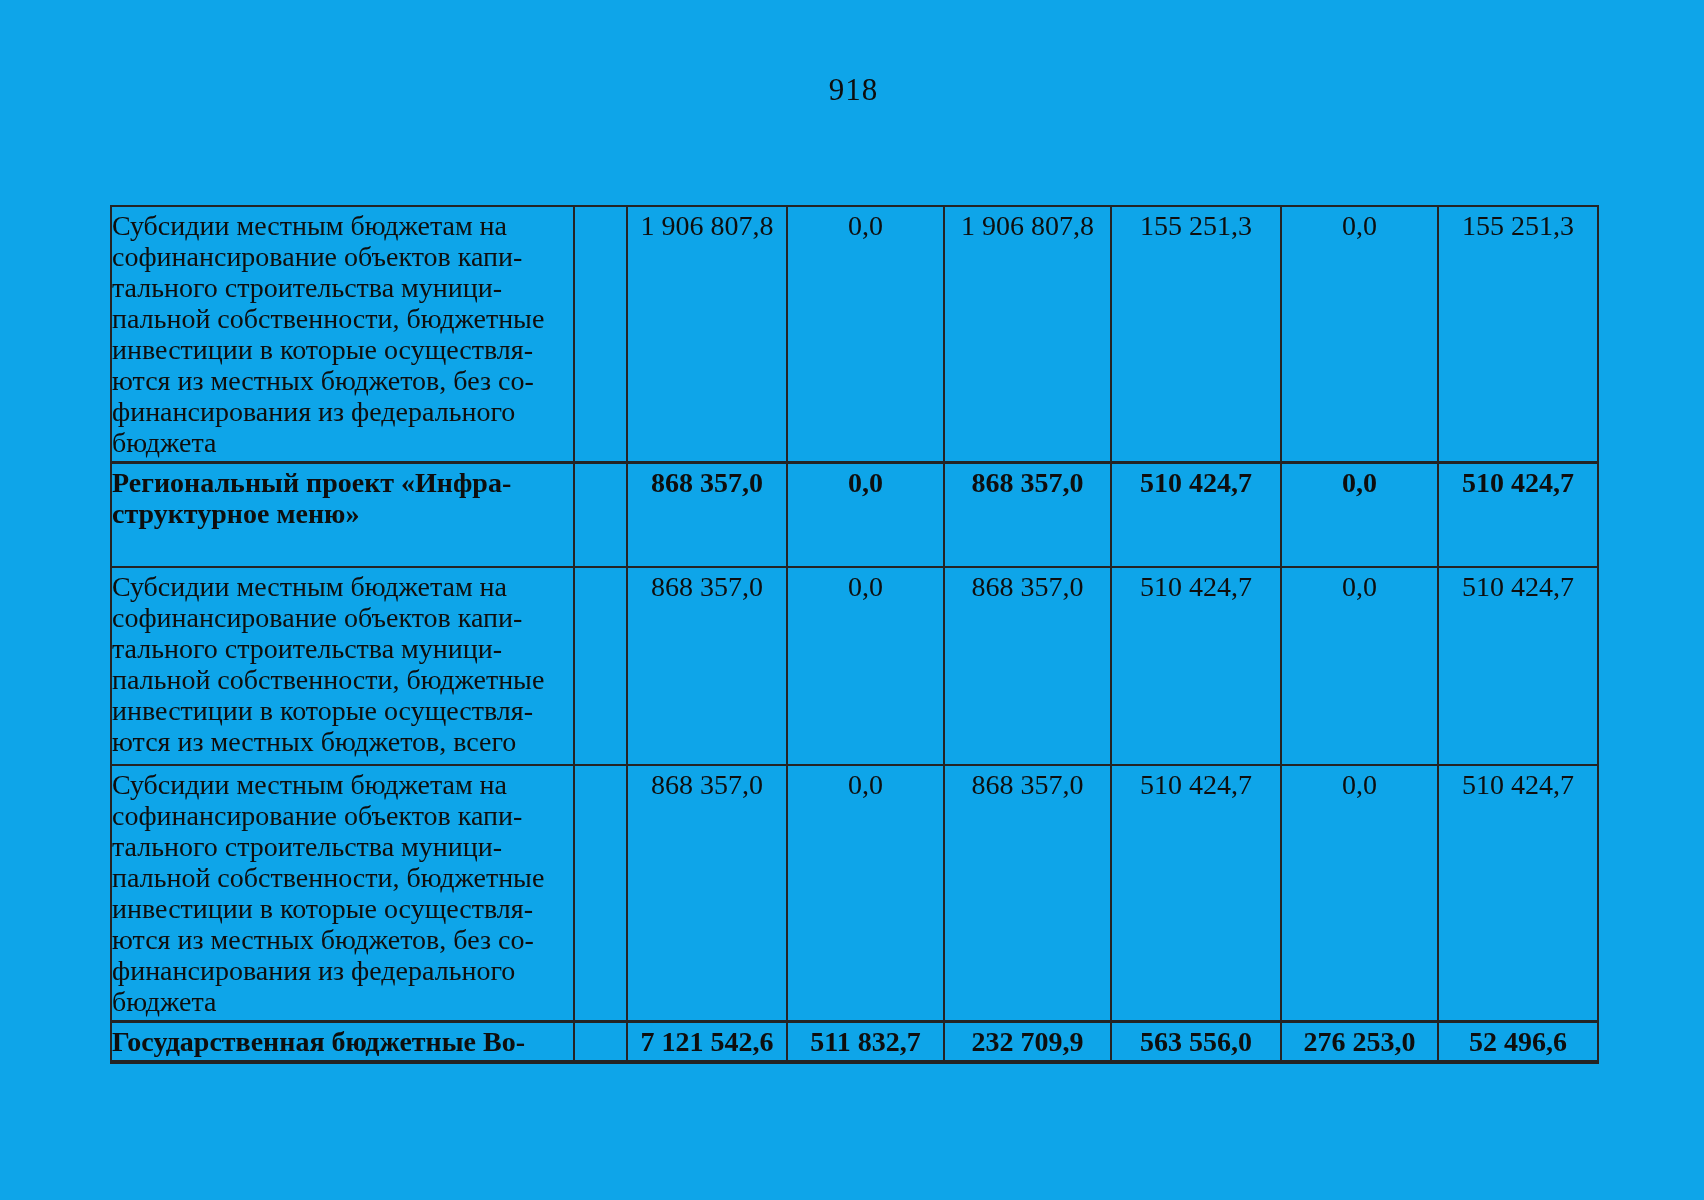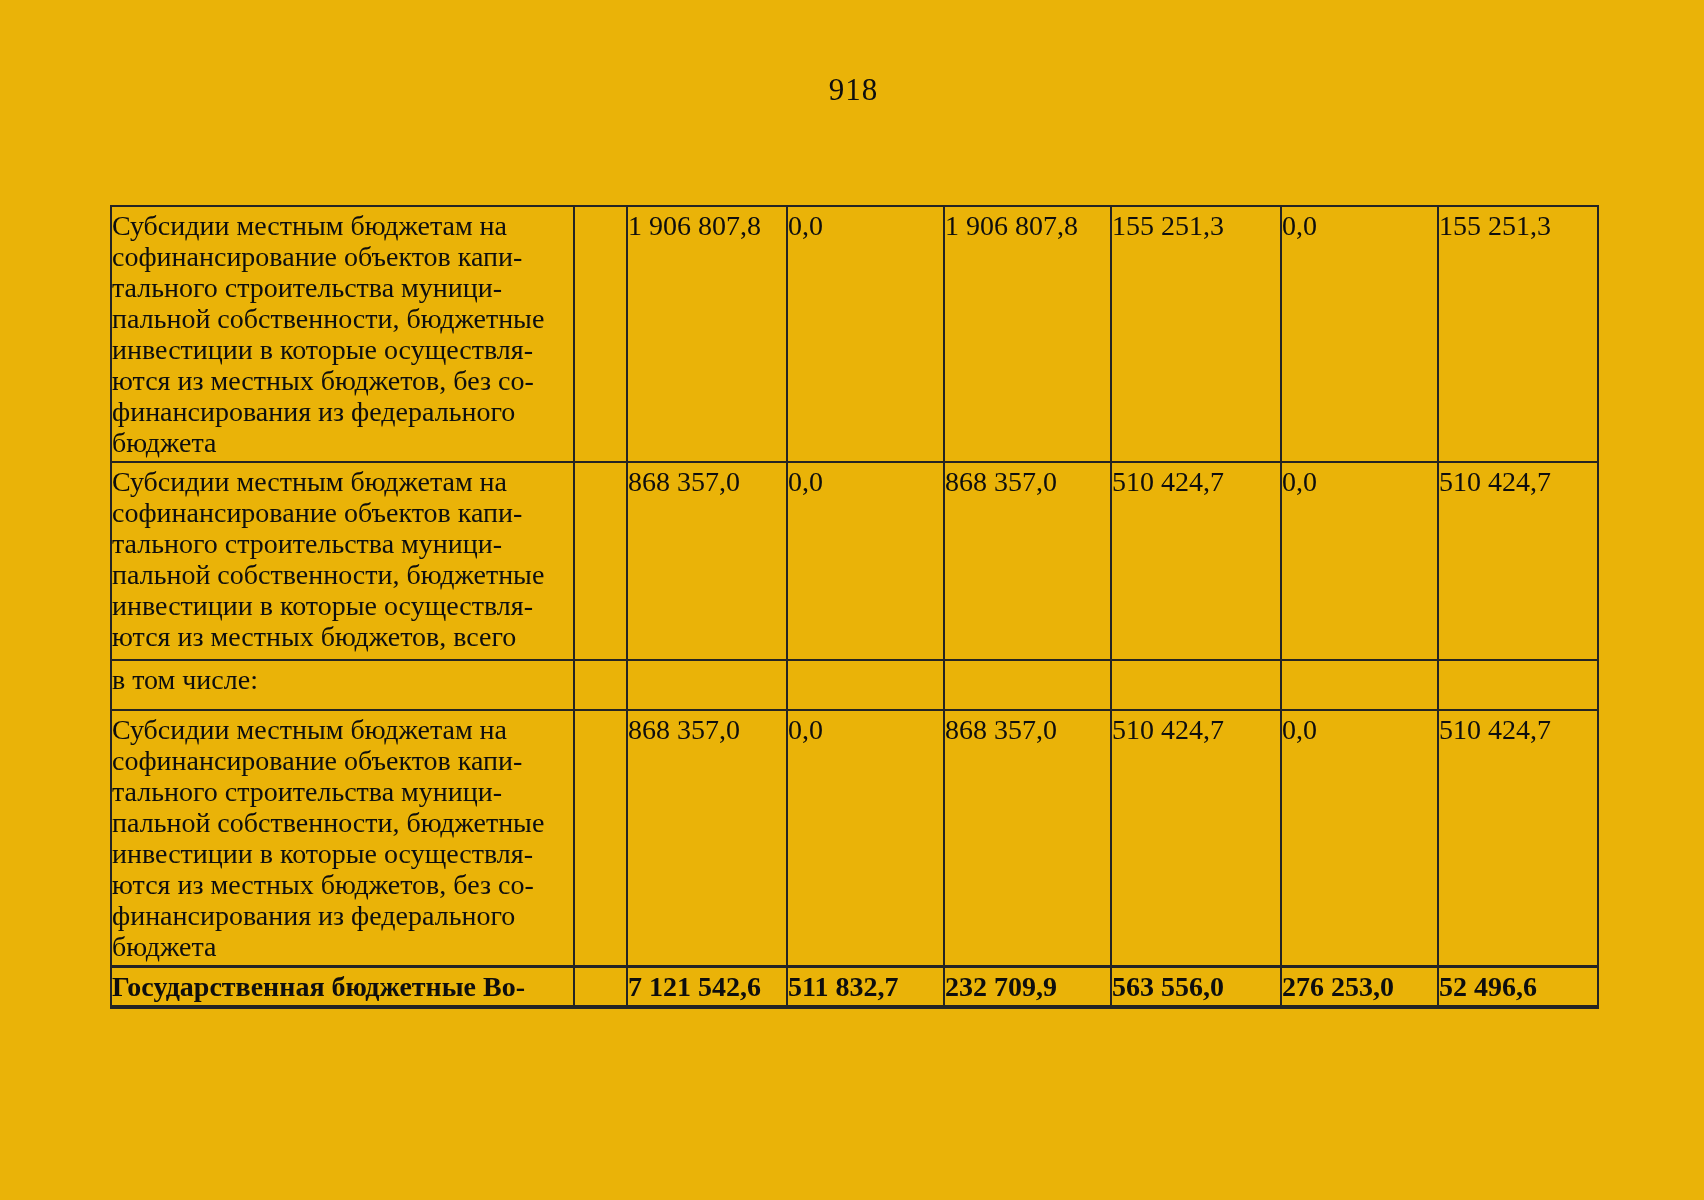--- a/index.html
+++ b/index.html
@@ -5,21 +5,21 @@
   html, body {
     margin: 0;
     padding: 0;
     background: #ffffff;
     font-family: "Liberation Serif", "DejaVu Serif", serif;
   }
   .sheet {
     position: relative;
     width: 1704px;
     height: 1200px;
-    background: #eab308;
+    background: #0ea5e9;
     color: #0e0e0e;
     overflow: hidden;
   }
   .page-number {
     position: absolute;
     top: 72px;
     left: 110px;
     width: 1487px;
     text-align: center;
     font-size: 31px;
@@ -41,21 +41,21 @@
     padding: 3px 0 3px 0;
     overflow: hidden;
   }
   td.label {
     padding-left: 7px;
     padding-right: 4px;
     white-space: pre-line;
     text-align: left;
   }
   td.num {
-    text-align: left;
+    text-align: center;
     padding-right: 10px;
     white-space: nowrap;
   }
   tr.bold td { font-weight: bold; }
   
   tr.r1 td { height: 244px; }
   tr.r2 td { height: 96px;  border-top-width: 3px; }
   tr.r3 td { height: 190px; }
   tr.r4 td { height: 42px;  }
   tr.r5 td { height: 246px; }
@@ -92,47 +92,48 @@
 бюджета</td>
         <td class="spacer"></td>
         <td class="num">1 906 807,8</td>
         <td class="num">0,0</td>
         <td class="num">1 906 807,8</td>
         <td class="num">155 251,3</td>
         <td class="num">0,0</td>
         <td class="num">155 251,3</td>
       </tr>
 
+      <tr class="r2 bold">
+        <td class="label">Региональный проект «Инфра-
+структурное меню»</td>
+        <td class="spacer"></td>
+        <td class="num">868 357,0</td>
+        <td class="num">0,0</td>
+        <td class="num">868 357,0</td>
+        <td class="num">510 424,7</td>
+        <td class="num">0,0</td>
+        <td class="num">510 424,7</td>
+      </tr>
 
       <tr class="r3">
         <td class="label">Субсидии местным бюджетам на
 софинансирование объектов капи-
 тального строительства муници-
 пальной собственности, бюджетные
 инвестиции в которые осуществля-
 ются из местных бюджетов, всего</td>
         <td class="spacer"></td>
         <td class="num">868 357,0</td>
         <td class="num">0,0</td>
         <td class="num">868 357,0</td>
         <td class="num">510 424,7</td>
         <td class="num">0,0</td>
         <td class="num">510 424,7</td>
       </tr>
 
-      <tr class="r4">
-        <td class="label">в том числе:</td>
-        <td class="spacer"></td>
-        <td class="num"></td>
-        <td class="num"></td>
-        <td class="num"></td>
-        <td class="num"></td>
-        <td class="num"></td>
-        <td class="num"></td>
-      </tr>
 
       <tr class="r5">
         <td class="label">Субсидии местным бюджетам на
 софинансирование объектов капи-
 тального строительства муници-
 пальной собственности, бюджетные
 инвестиции в которые осуществля-
 ются из местных бюджетов, без со-
 финансирования из федерального
 бюджета</td>

